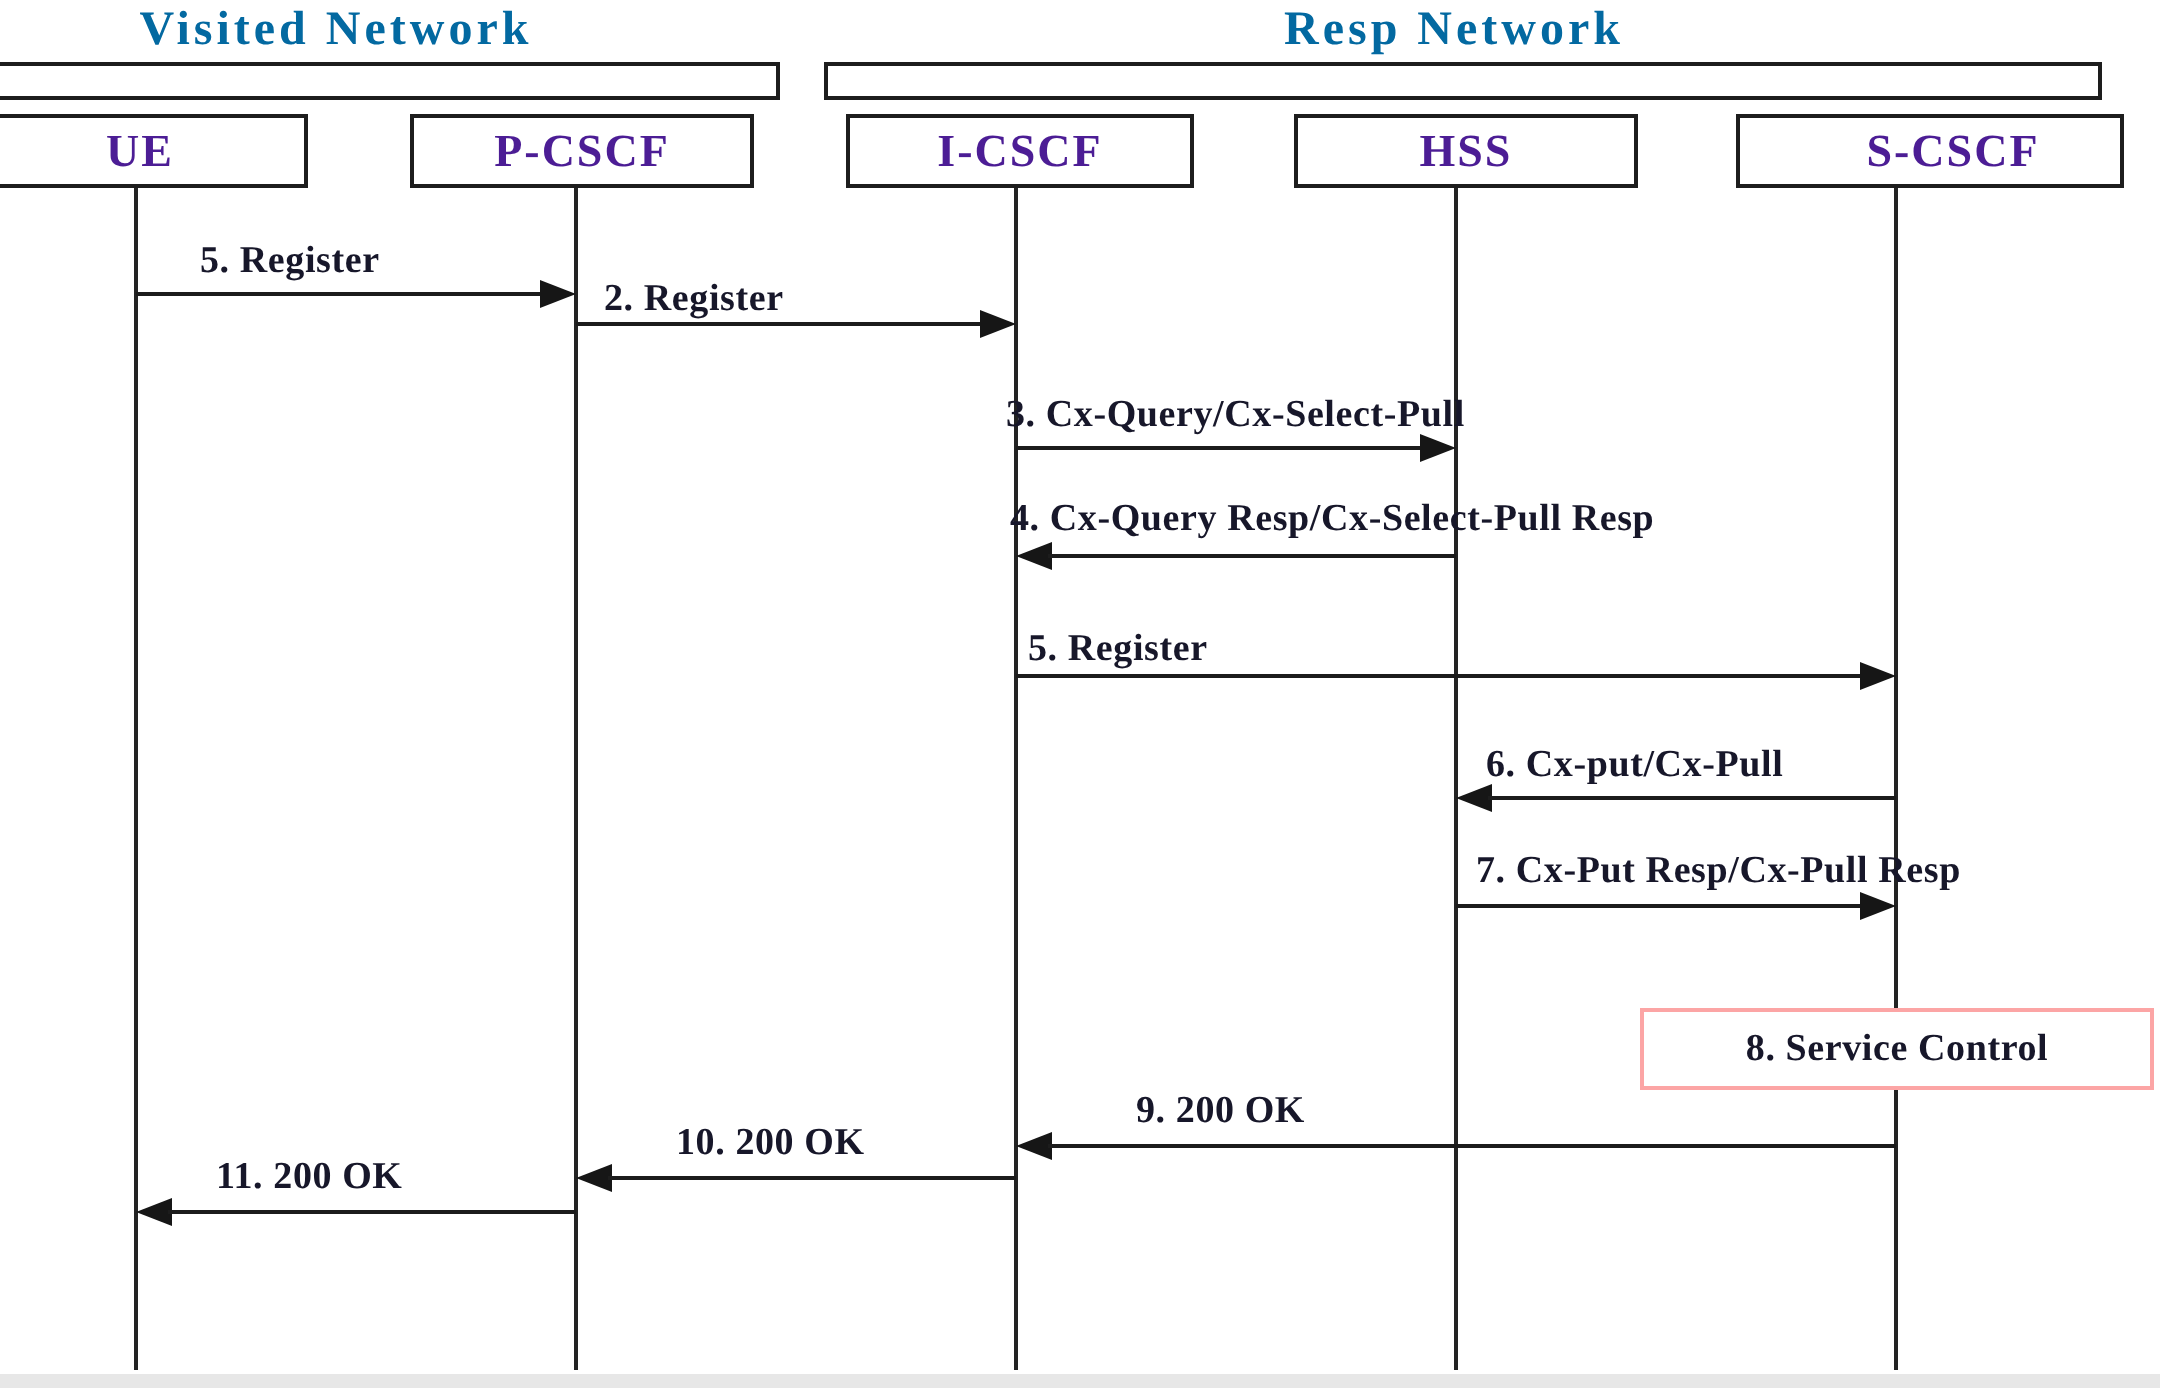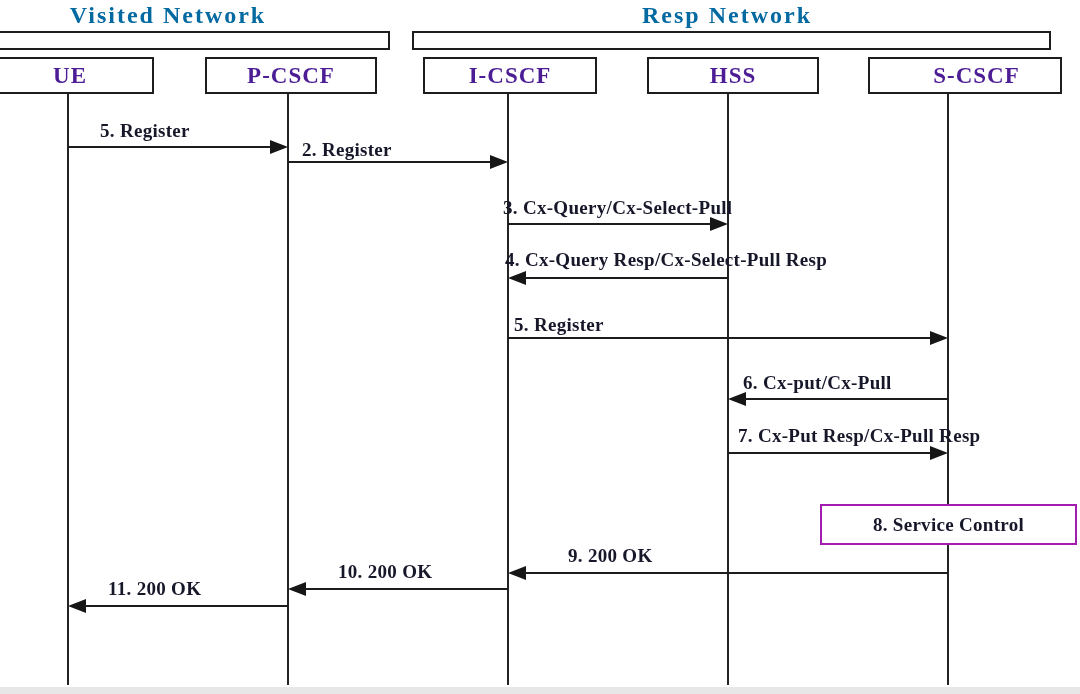--- a/index.html
+++ b/index.html
@@ -37,21 +37,21 @@
     position:absolute;width:0;height:0;
     border-top:7px solid transparent;border-bottom:7px solid transparent;
     border-right:18px solid #161616;
   }
   .mlabel{
     position:absolute;font-size:19px;font-weight:bold;color:#17172a;
     white-space:nowrap;letter-spacing:0.3px;
   }
   .scbox{
     position:absolute;left:820px;top:504px;width:253px;height:37px;
-    background:#ffffff;border:2px solid #a21caf;
+    background:#ffffff;border:2px solid #fca5a5;
     display:flex;align-items:center;justify-content:center;
   }
   .scbox .mlabel{position:static;}
   .bottom-strip{
     position:absolute;left:0;top:687px;width:1080px;height:7px;background:#e7e7e7;
   }
 </style>
 </head>
 <body>
 

